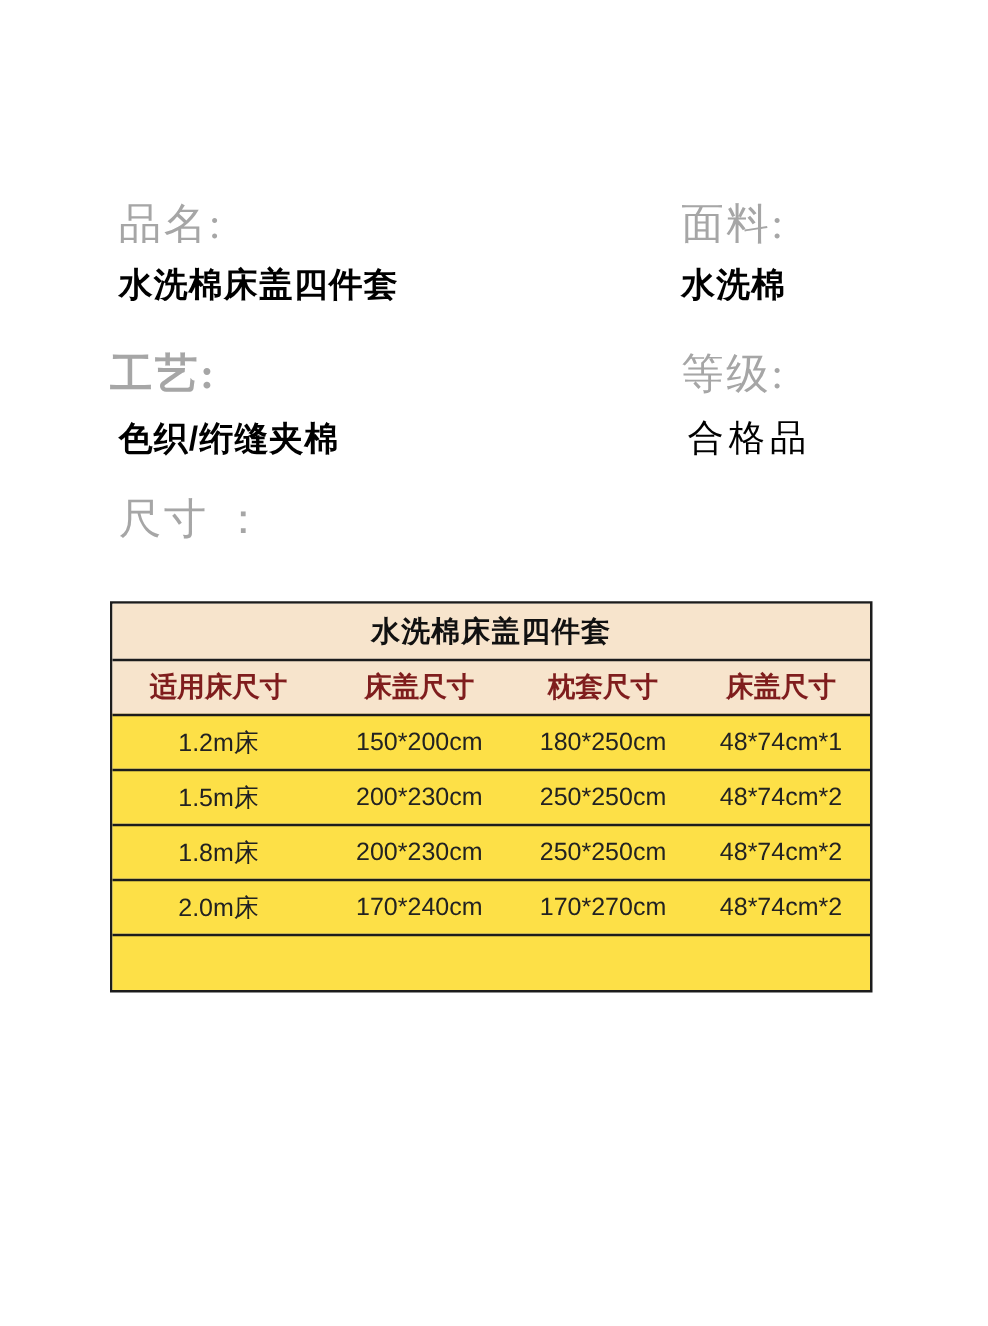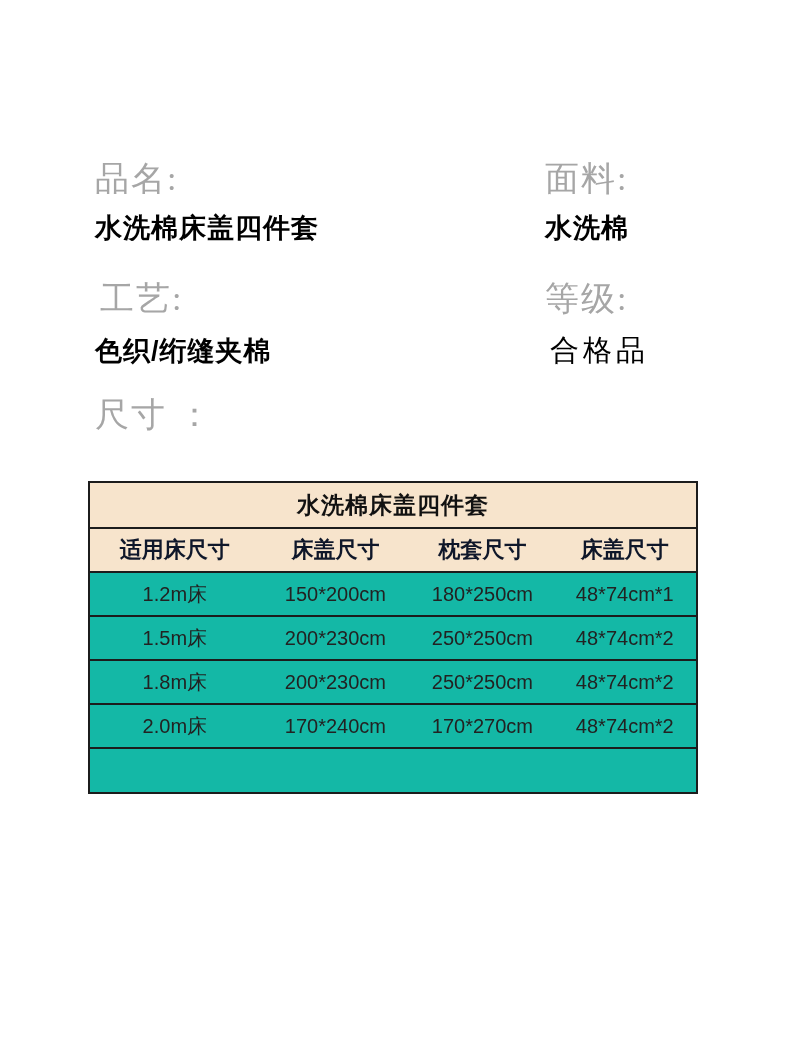--- a/index.html
+++ b/index.html
@@ -33,21 +33,21 @@
     font-family: "Liberation Serif", serif;
     font-weight: 400;
     font-size: 29px;
     letter-spacing: 4px;
   }
   
   .pos-pinming-label  { left: 95px;  top: 156px; }
   .pos-pinming-value  { left: 95px;  top: 210px; }
   .pos-mianliao-label { left: 545px; top: 156px; }
   .pos-mianliao-value { left: 545px; top: 210px; text-align: right; }
-  .pos-gongyi-label   { left: 100px;  top: 276px; }
+  .pos-gongyi-label   { left: 88px;  top: 276px; font-weight: bold; }
   .pos-gongyi-value   { left: 95px;  top: 333px; }
   .pos-dengji-label   { left: 545px; top: 276px; }
   .pos-dengji-value   { left: 550px; top: 331px; }
   .pos-chicun-label   { left: 95px;  top: 392px; }
 
   
   .size-table {
     position: absolute;
     left: 88px;
     top: 481px;
@@ -65,27 +65,27 @@
     font-size: 23px;
     color: #111111;
     font-family: "Liberation Serif", serif;
     letter-spacing: 1px;
   }
   .t-row {
     display: flex;
     align-items: center;
     height: 44px;
     border-top: 2px solid #1c1c1c;
-    background: #14b8a6;
+    background: #fde047;
   }
   .t-row.t-head {
     background: #f7e4cc;
     font-weight: bold;
     font-size: 22px;
-    color: #0f172a;
+    color: #7f1d1d;
     font-family: "Liberation Serif", serif;
   }
   .t-row.t-data {
     font-size: 20px;
     color: #222222;
     font-family: "Liberation Sans", sans-serif;
   }
   .t-cell { text-align: center; }
   .t-cell.c1 { width: 28%; }
   .t-cell.c2 { width: 25%; }

